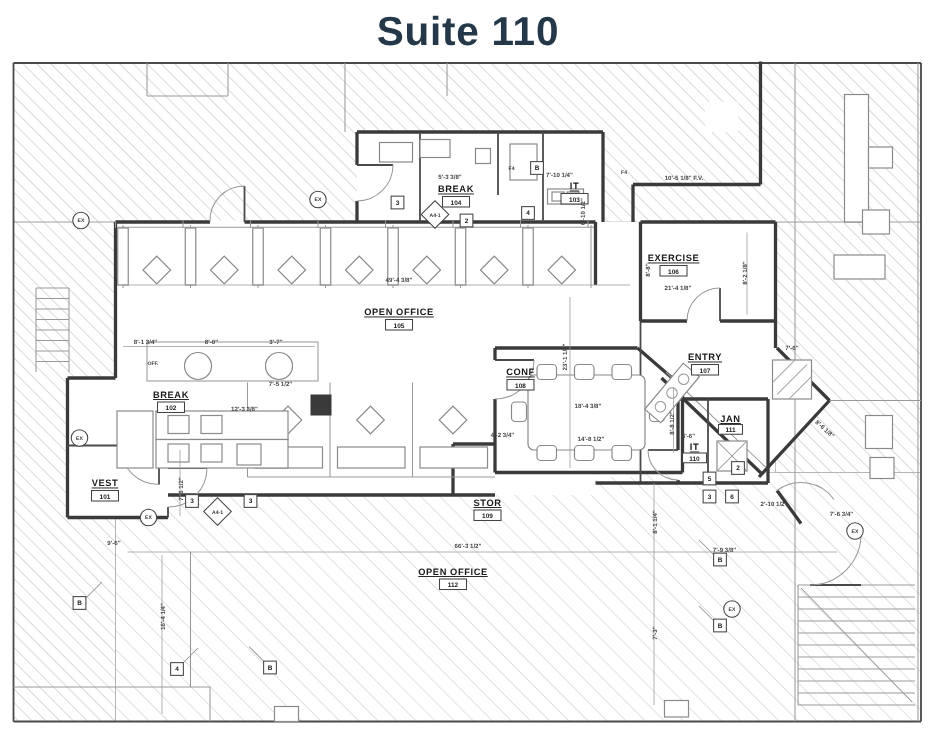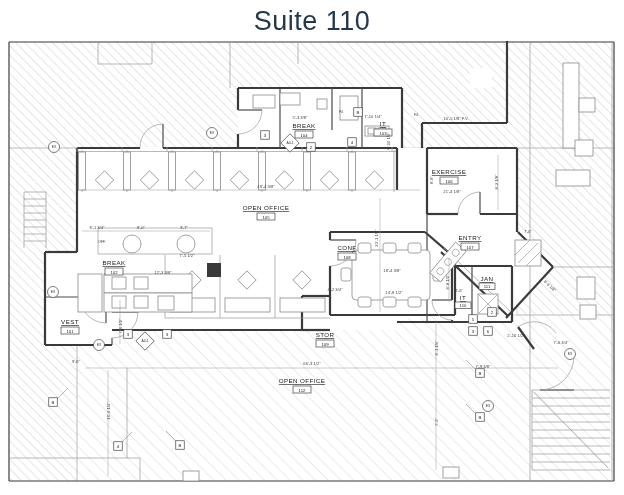--- a/index.html
+++ b/index.html
@@ -1,17 +1,17 @@
 <!DOCTYPE html>
 <html><head>
 <meta charset="utf-8">
 <style>
   html,body{margin:0;padding:0;background:#fff;}
   #page{position:relative;width:624px;height:495px;background:#fff;overflow:hidden;
-        font-family:"Liberation Sans",sans-serif;}
+        font-family:"Liberation Sans",sans-serif;font-weight:bold;}
   svg{position:absolute;left:0;top:0;}
   svg text{font-family:"Liberation Sans",sans-serif;fill:#222;text-anchor:middle;}
   .ttl{font-size:27px;fill:#24384a;letter-spacing:.5px;}
   .rl{font-size:6.2px;fill:#1a1a1a;letter-spacing:.4px;text-decoration:underline;}
   .rn{font-size:4.3px;fill:#222;}
   .dm{font-size:4.1px;fill:#444;}
   .kt{font-size:4.3px;fill:#222;}
   .sm{font-size:3.4px;fill:#333;}
   .w2{stroke:#3a3a3a;stroke-width:2.2;fill:none;}
   .w1{stroke:#4a4a4a;stroke-width:1.2;fill:none;}

